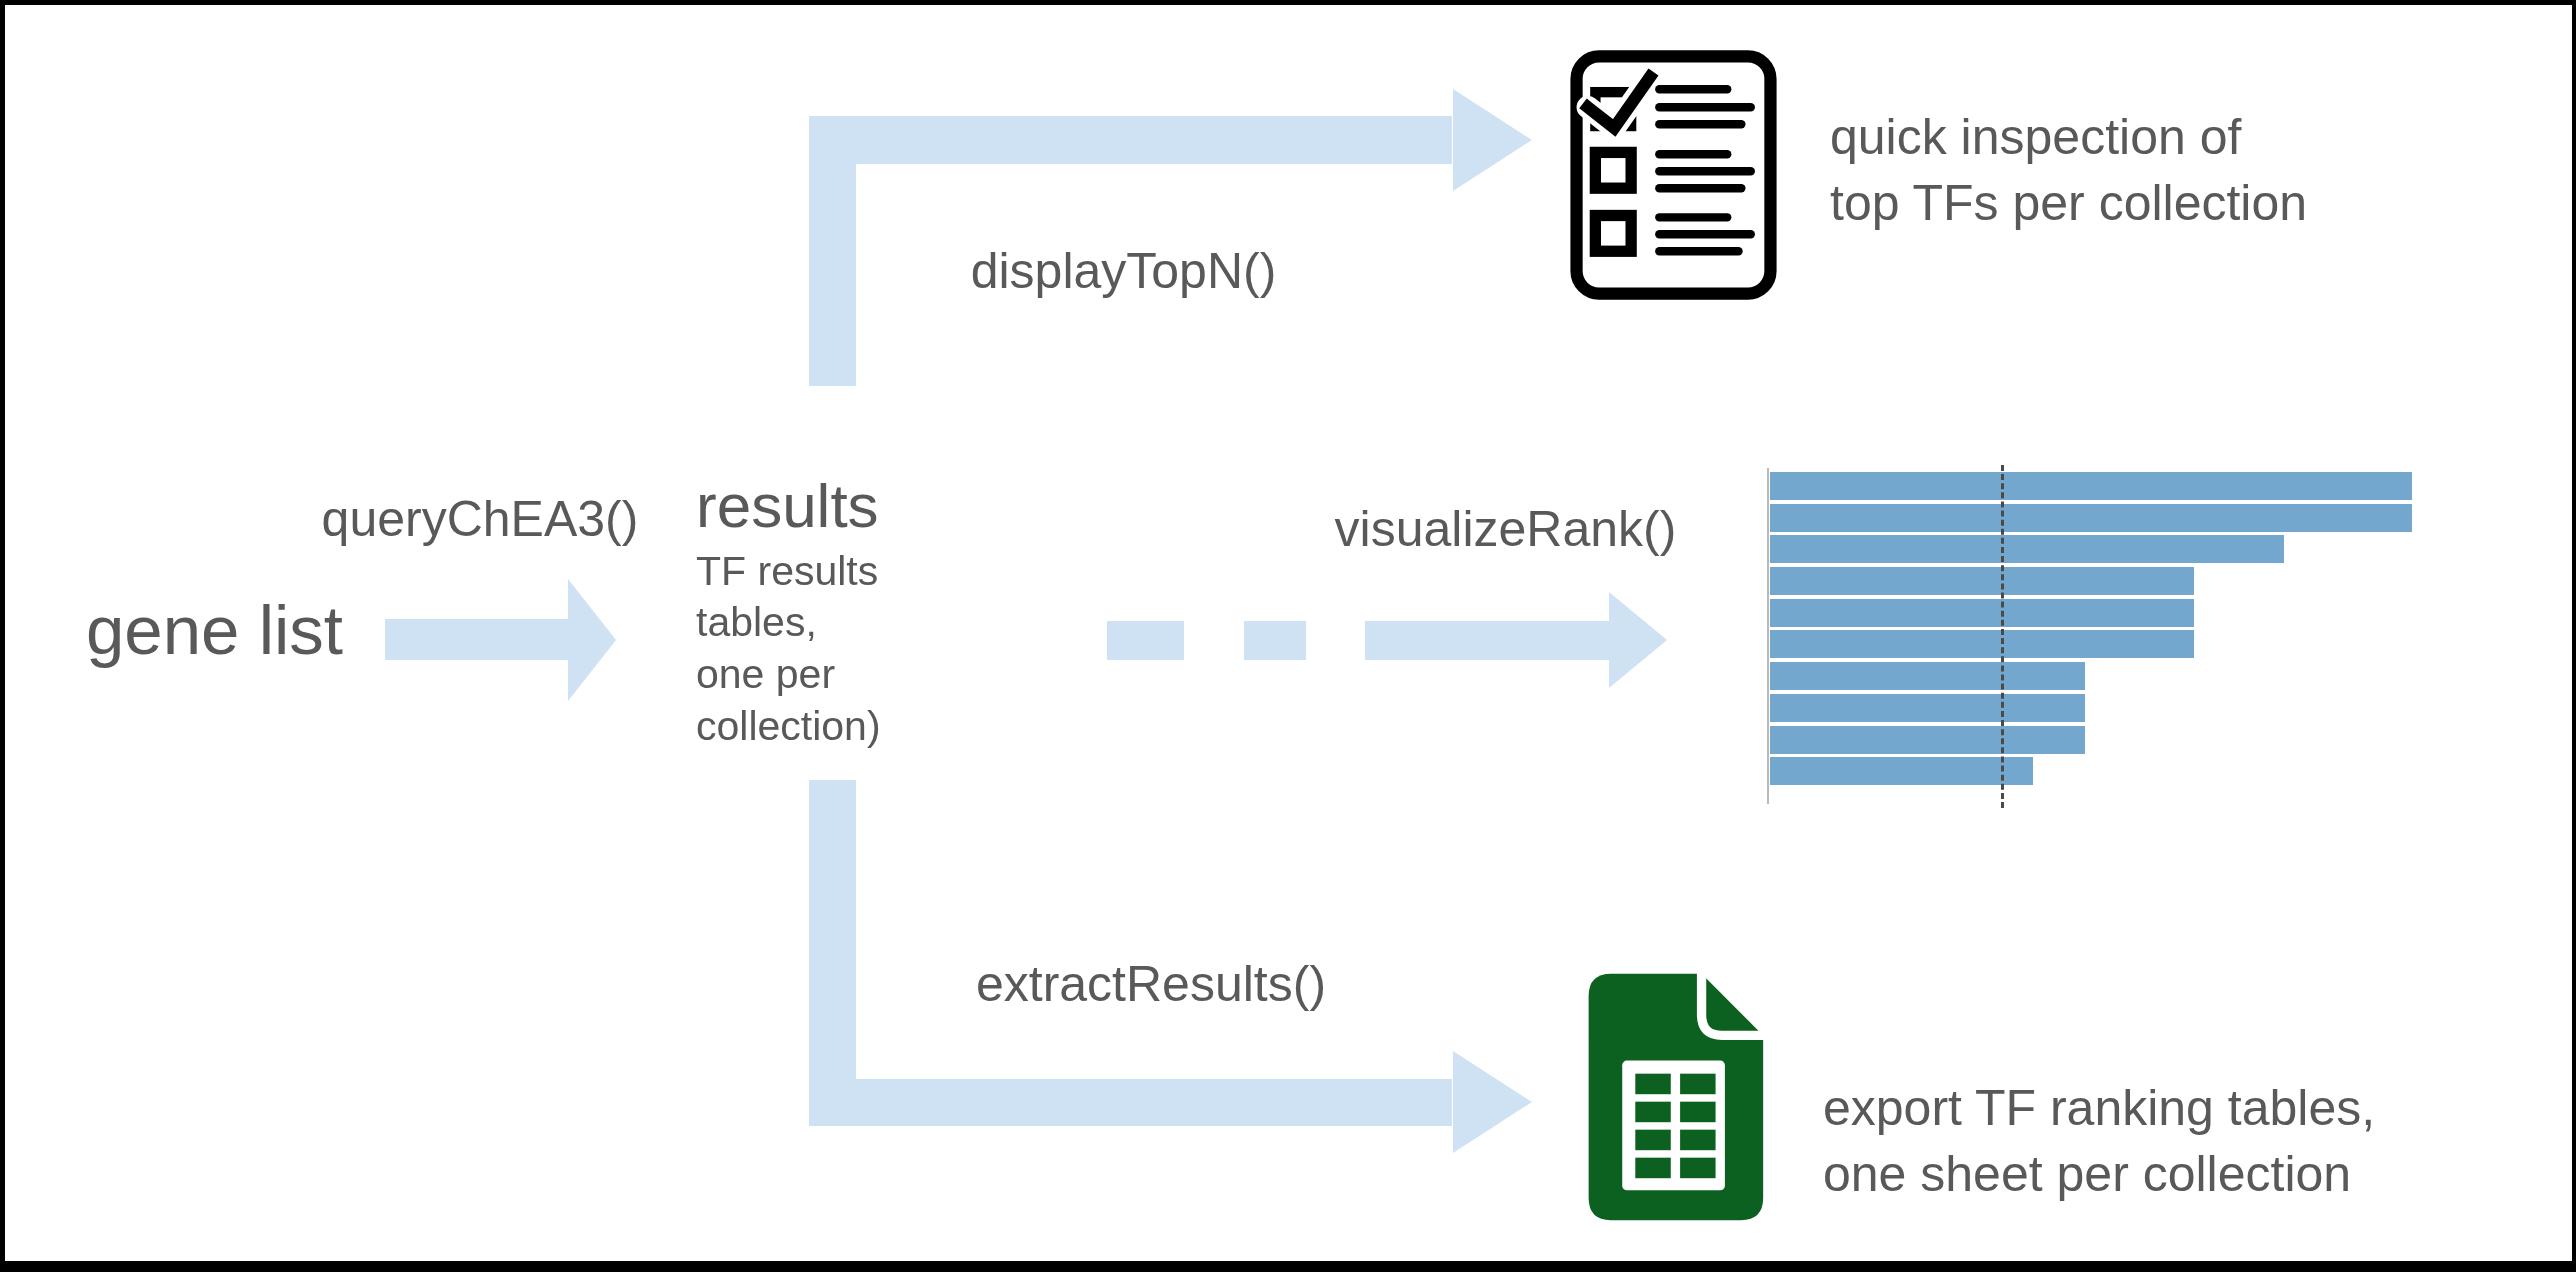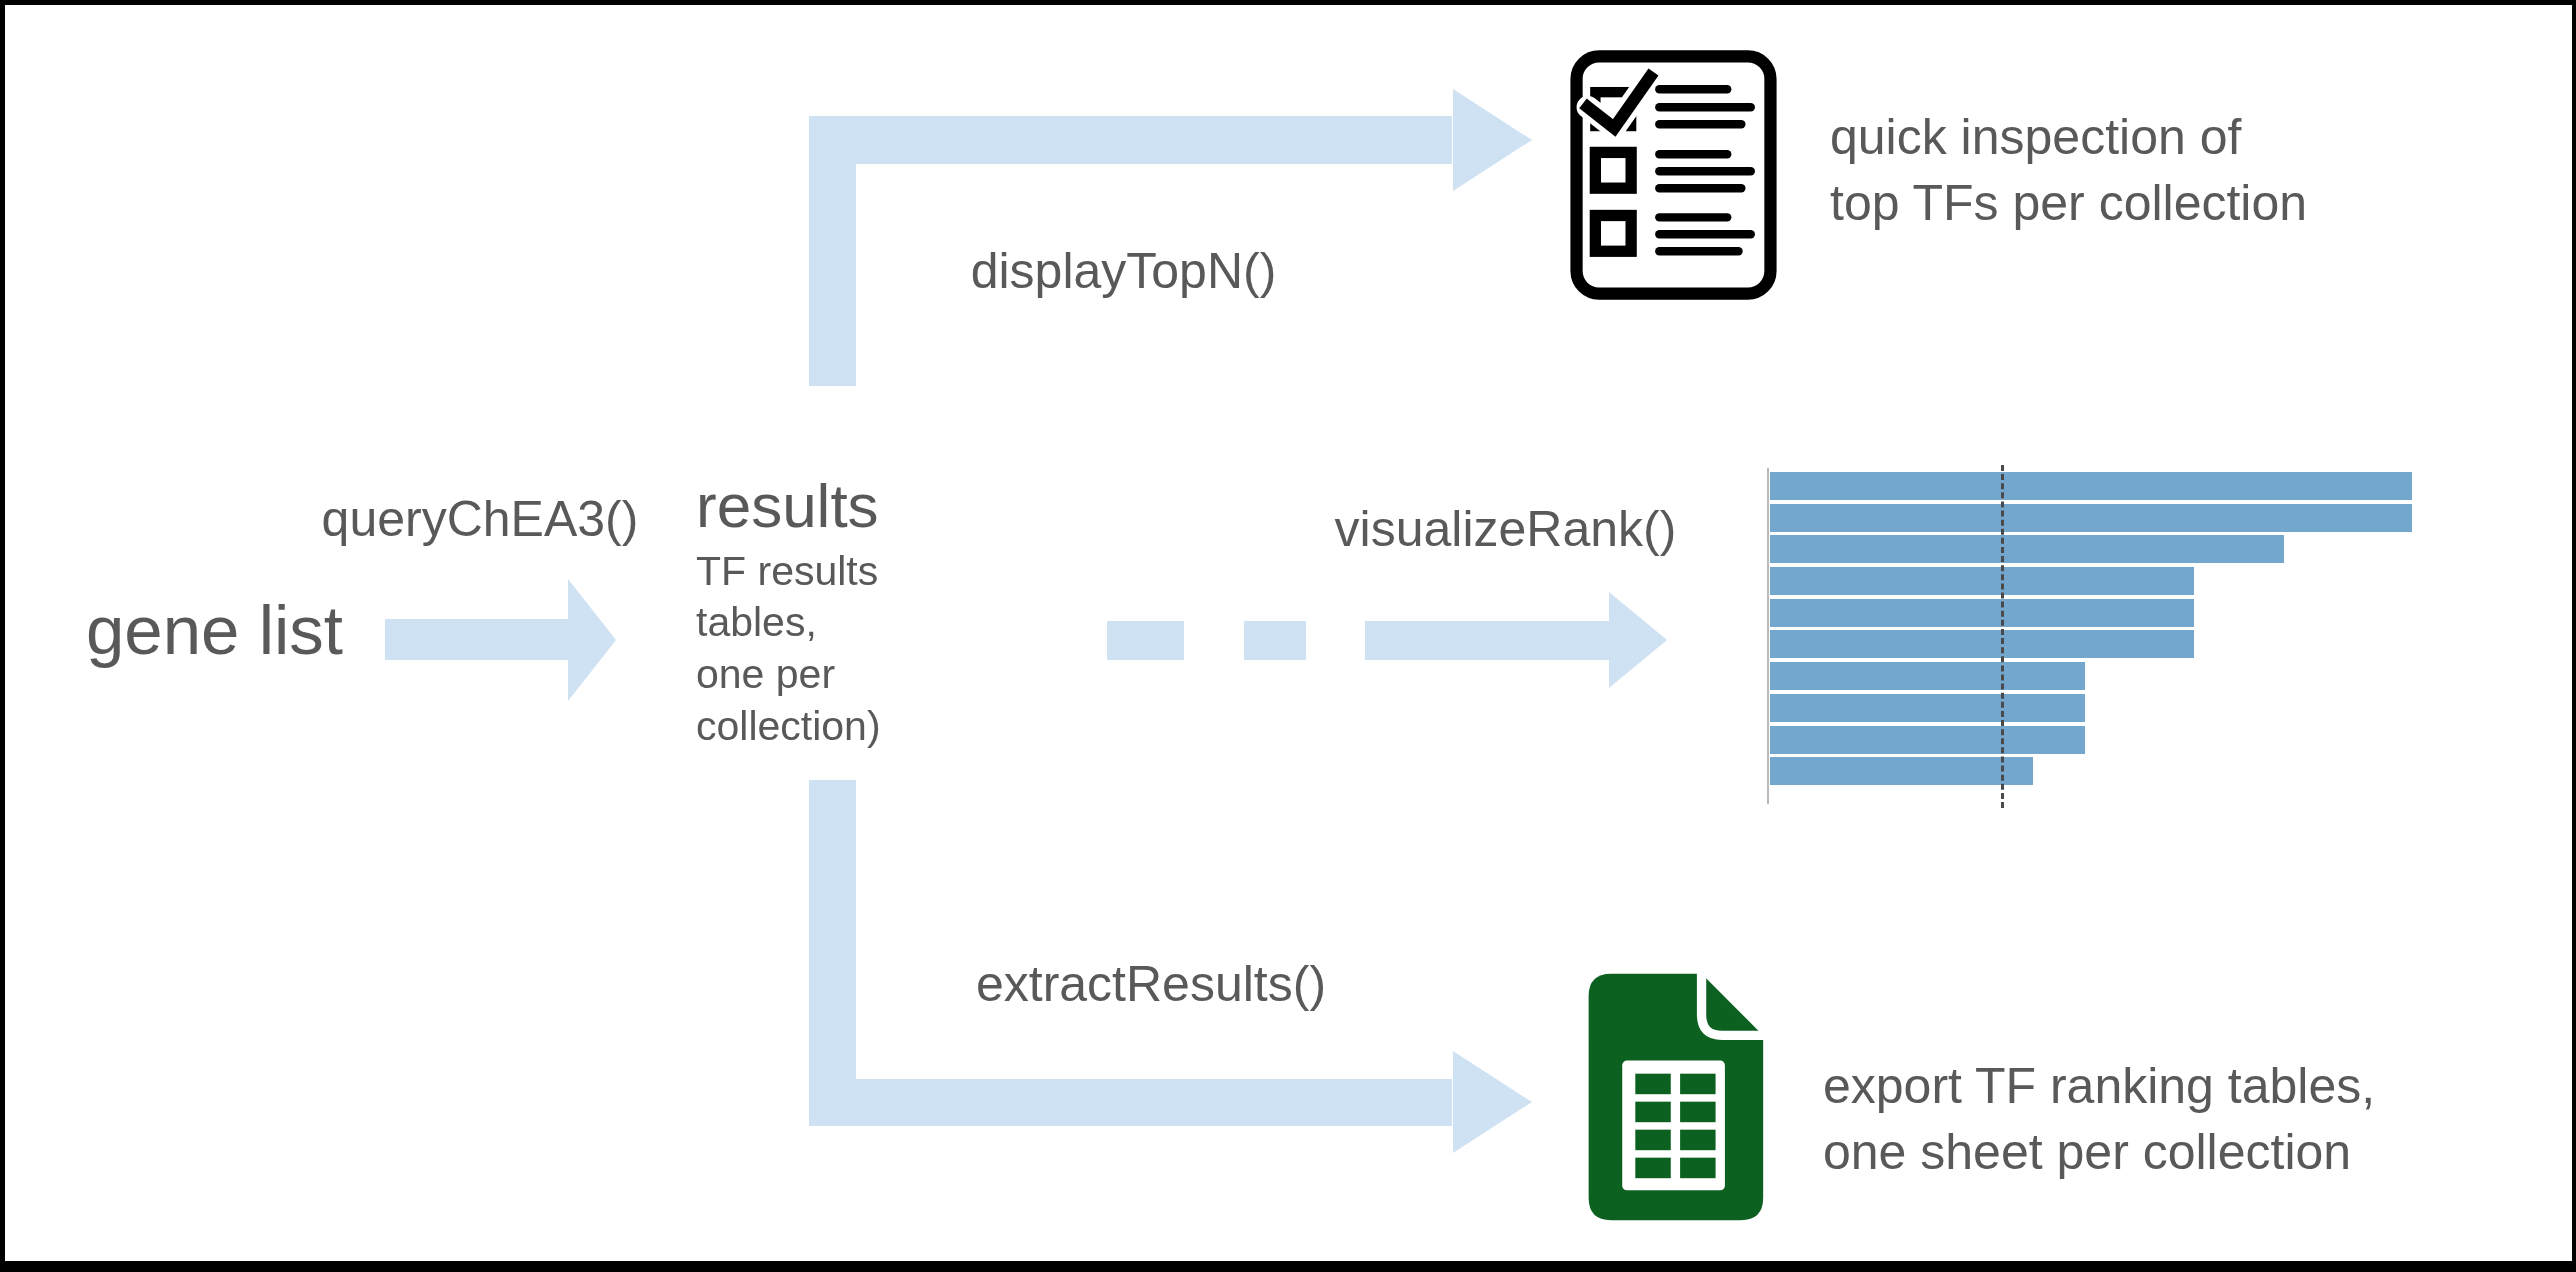--- a/index.html
+++ b/index.html
@@ -27,21 +27,21 @@
   #query-label{left:317px;top:490px;width:326px;}
   #display-label{left:951px;top:242px;width:345px;}
   #visualize-label{left:1319px;top:500px;width:373px;}
   #extract-label{left:960px;top:955px;width:382px;}
 
   #results-block{left:696px;top:472px;width:298px;}
   #results-title{font-size:62px;line-height:1.1;}
   #results-sub{font-size:41px;line-height:1.26;margin-top:5.6px;}
 
   #quick-text{left:1830px;top:104px;}
-  #export-text{left:1823px;top:1053px;}
+  #export-text{left:1823px;top:1075px;}
 
   .arrow-rect{position:absolute;background:var(--arrow-blue,#cfe2f3);}
   .tri{position:absolute;width:0;height:0;}
 
   
   #a1-body{left:385px;top:619px;width:183px;height:41px;}
   #a1-head{left:568px;top:579px;
     border-top:61px solid transparent;border-bottom:61px solid transparent;
     border-left:48px solid var(--arrow-blue,#cfe2f3);}
 

